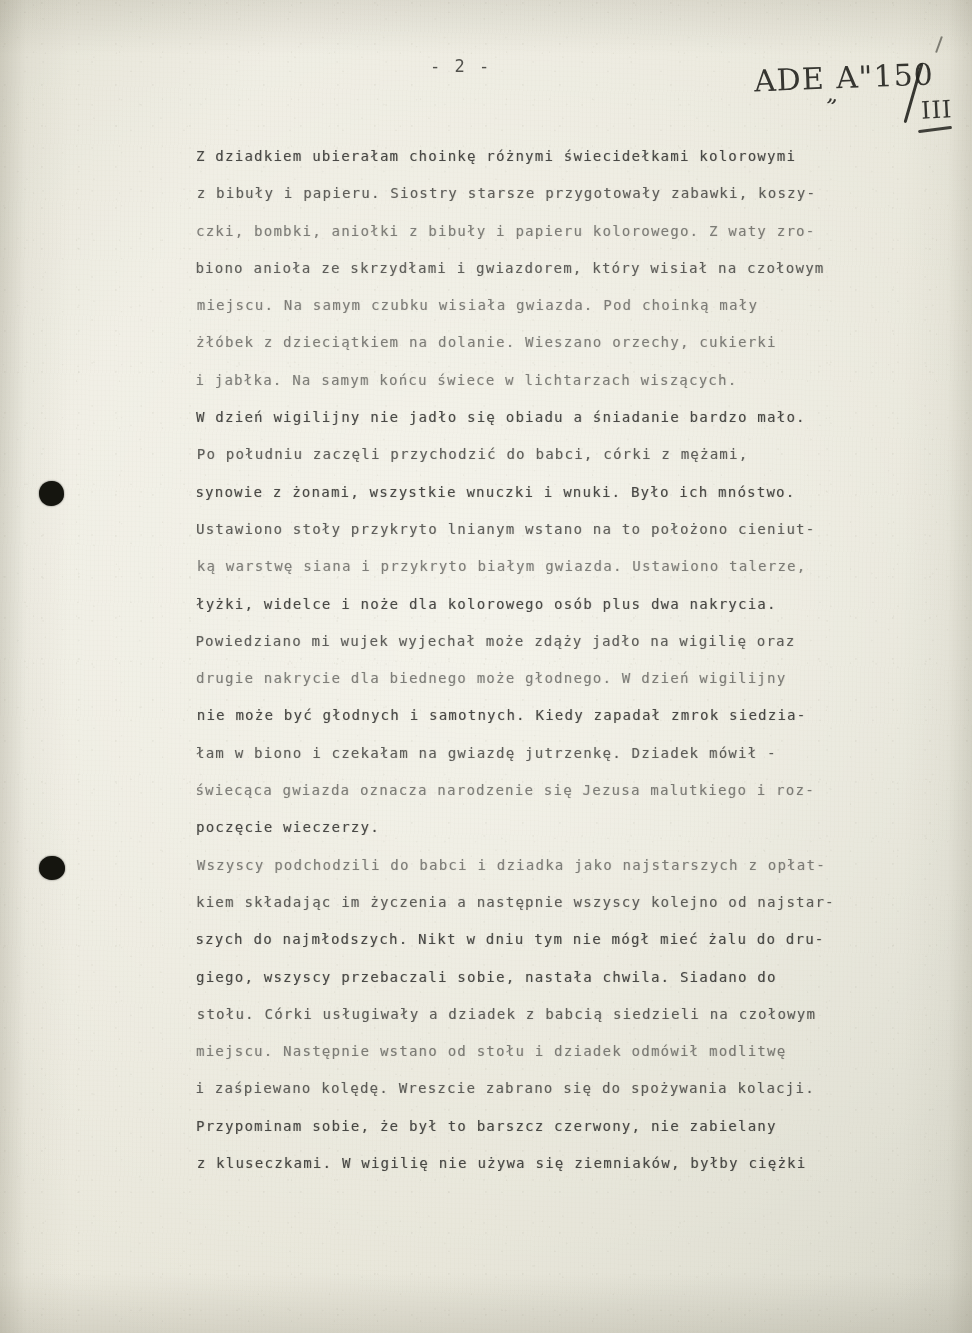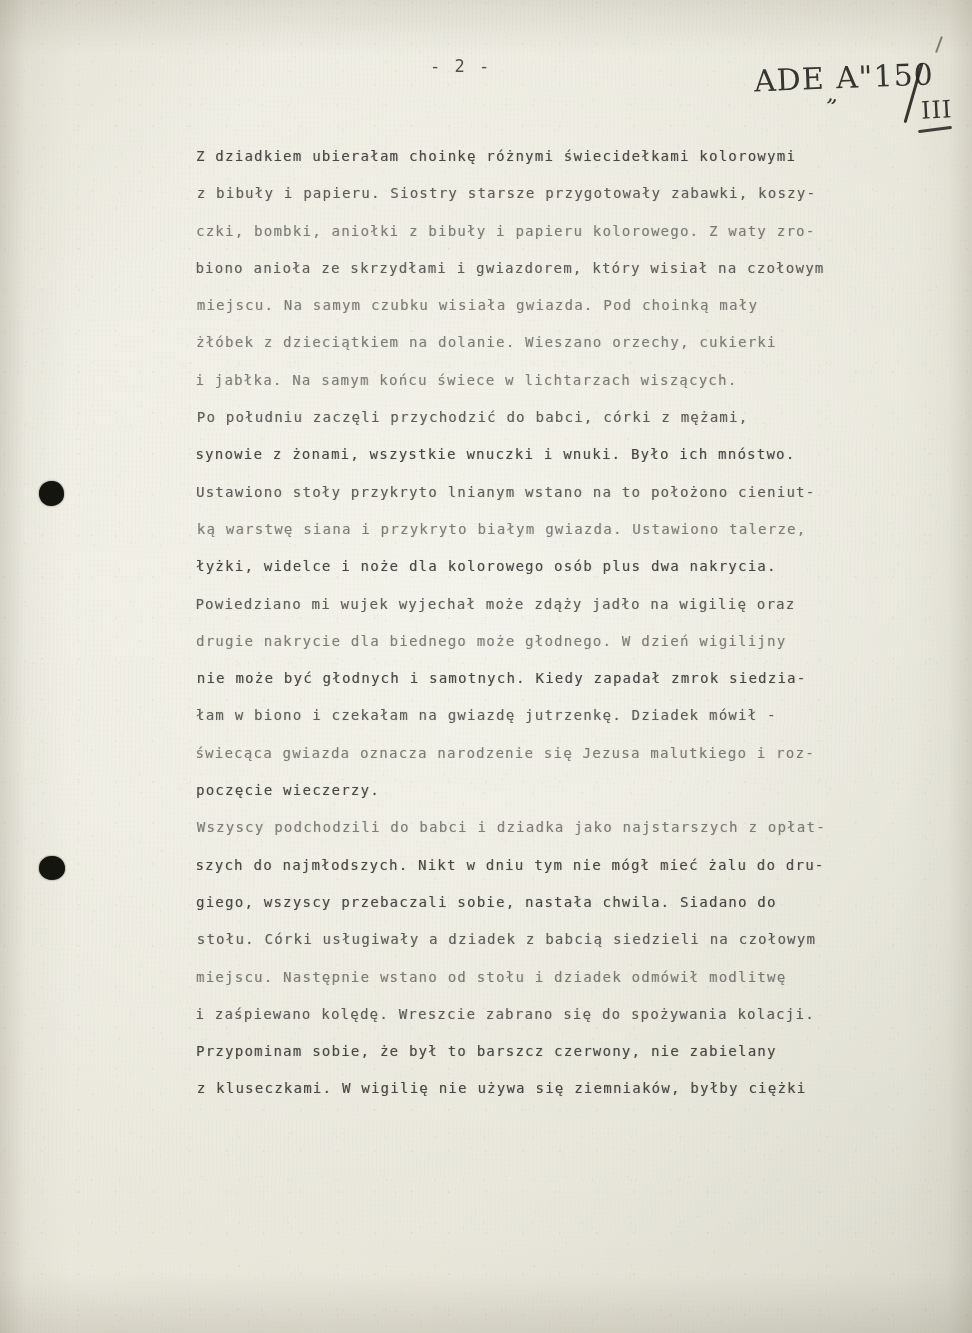--- a/index.html
+++ b/index.html
@@ -180,32 +180,34 @@
   <div class="archival-underline"></div>
 
   <div class="body-text">
     <div class="tline strong">Z dziadkiem ubierałam choinkę różnymi świecidełkami kolorowymi</div>
     <div class="tline shift1">z bibuły i papieru. Siostry starsze przygotowały zabawki, koszy-</div>
     <div class="tline faint">czki, bombki, aniołki z bibuły i papieru kolorowego. Z waty zro-</div>
     <div class="tline shift2">biono anioła ze skrzydłami i gwiazdorem, który wisiał na czołowym</div>
     <div class="tline faint shift1">miejscu. Na samym czubku wisiała gwiazda. Pod choinką mały</div>
     <div class="tline faint">żłóbek z dzieciątkiem na dolanie. Wieszano orzechy, cukierki</div>
     <div class="tline faint shift2">i jabłka. Na samym końcu świece w lichtarzach wiszących.</div>
+    <div class="tline strong">W dzień wigilijny nie jadło się obiadu a śniadanie bardzo mało.</div>
     <div class="tline shift1">Po południu zaczęli przychodzić do babci, córki z mężami,</div>
     <div class="tline strong shift2">synowie z żonami, wszystkie wnuczki i wnuki. Było ich mnóstwo.</div>
     <div class="tline">Ustawiono stoły przykryto lnianym wstano na to położono cieniut-</div>
     <div class="tline faint shift1">ką warstwę siana i przykryto białym gwiazda. Ustawiono talerze,</div>
     <div class="tline strong">łyżki, widelce i noże dla kolorowego osób plus dwa nakrycia.</div>
     <div class="tline shift2">Powiedziano mi wujek wyjechał może zdąży jadło na wigilię oraz</div>
     <div class="tline faint">drugie nakrycie dla biednego może głodnego. W dzień wigilijny</div>
     <div class="tline strong shift1">nie może być głodnych i samotnych. Kiedy zapadał zmrok siedzia-</div>
     <div class="tline">łam w biono i czekałam na gwiazdę jutrzenkę. Dziadek mówił -</div>
     <div class="tline faint shift2">świecąca gwiazda oznacza narodzenie się Jezusa malutkiego i roz-</div>
     <div class="tline strong">poczęcie wieczerzy.</div>
     <div class="tline faint shift1">Wszyscy podchodzili do babci i dziadka jako najstarszych z opłat-</div>
+    <div class="tline">kiem składając im życzenia a następnie wszyscy kolejno od najstar-</div>
     <div class="tline strong shift2">szych do najmłodszych. Nikt w dniu tym nie mógł mieć żalu do dru-</div>
     <div class="tline strong">giego, wszyscy przebaczali sobie, nastała chwila. Siadano do</div>
     <div class="tline shift1">stołu. Córki usługiwały a dziadek z babcią siedzieli na czołowym</div>
     <div class="tline faint">miejscu. Następnie wstano od stołu i dziadek odmówił modlitwę</div>
     <div class="tline shift2">i zaśpiewano kolędę. Wreszcie zabrano się do spożywania kolacji.</div>
     <div class="tline strong">Przypominam sobie, że był to barszcz czerwony, nie zabielany</div>
     <div class="tline strong shift1">z kluseczkami. W wigilię nie używa się ziemniaków, byłby ciężki</div>
   </div>
 
 </div>

